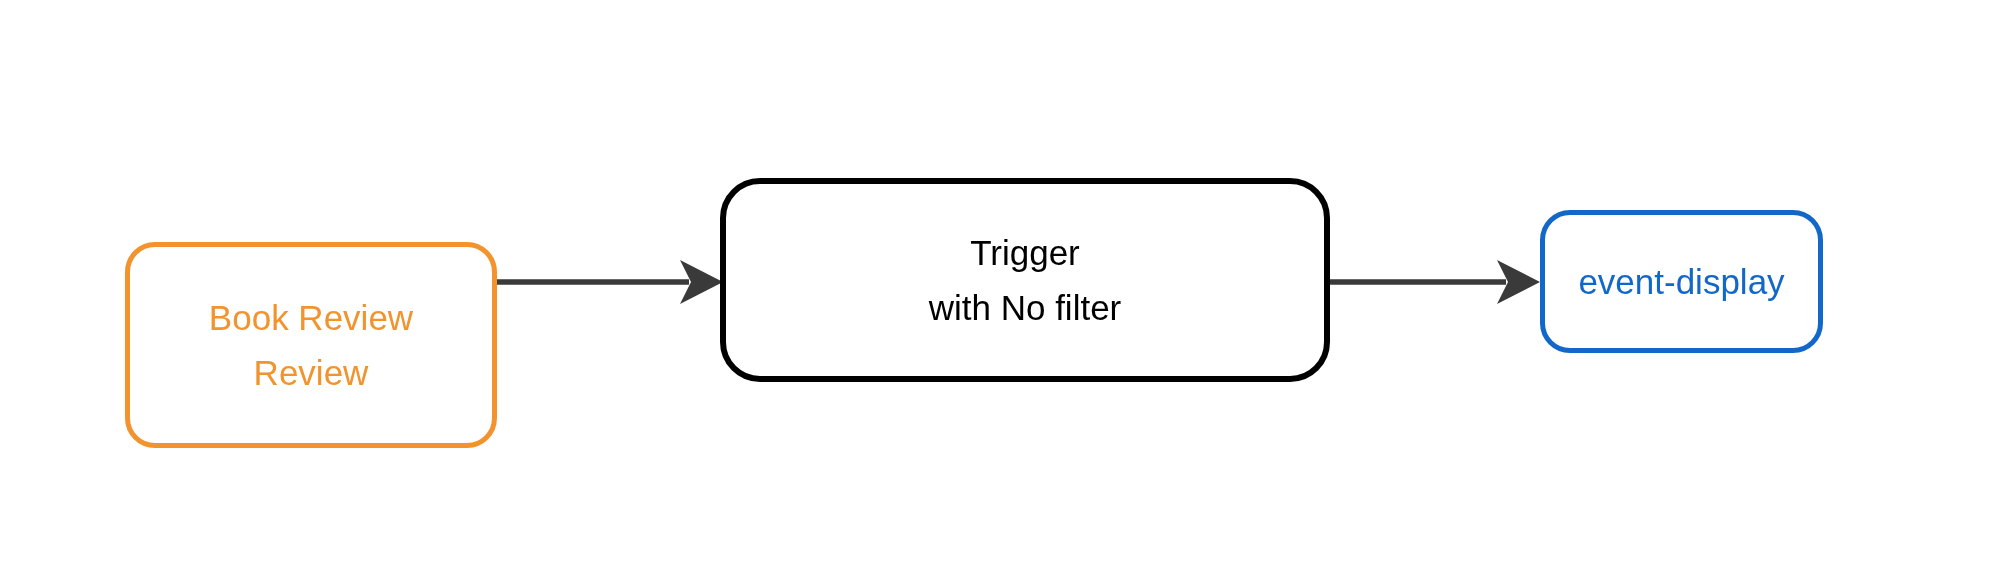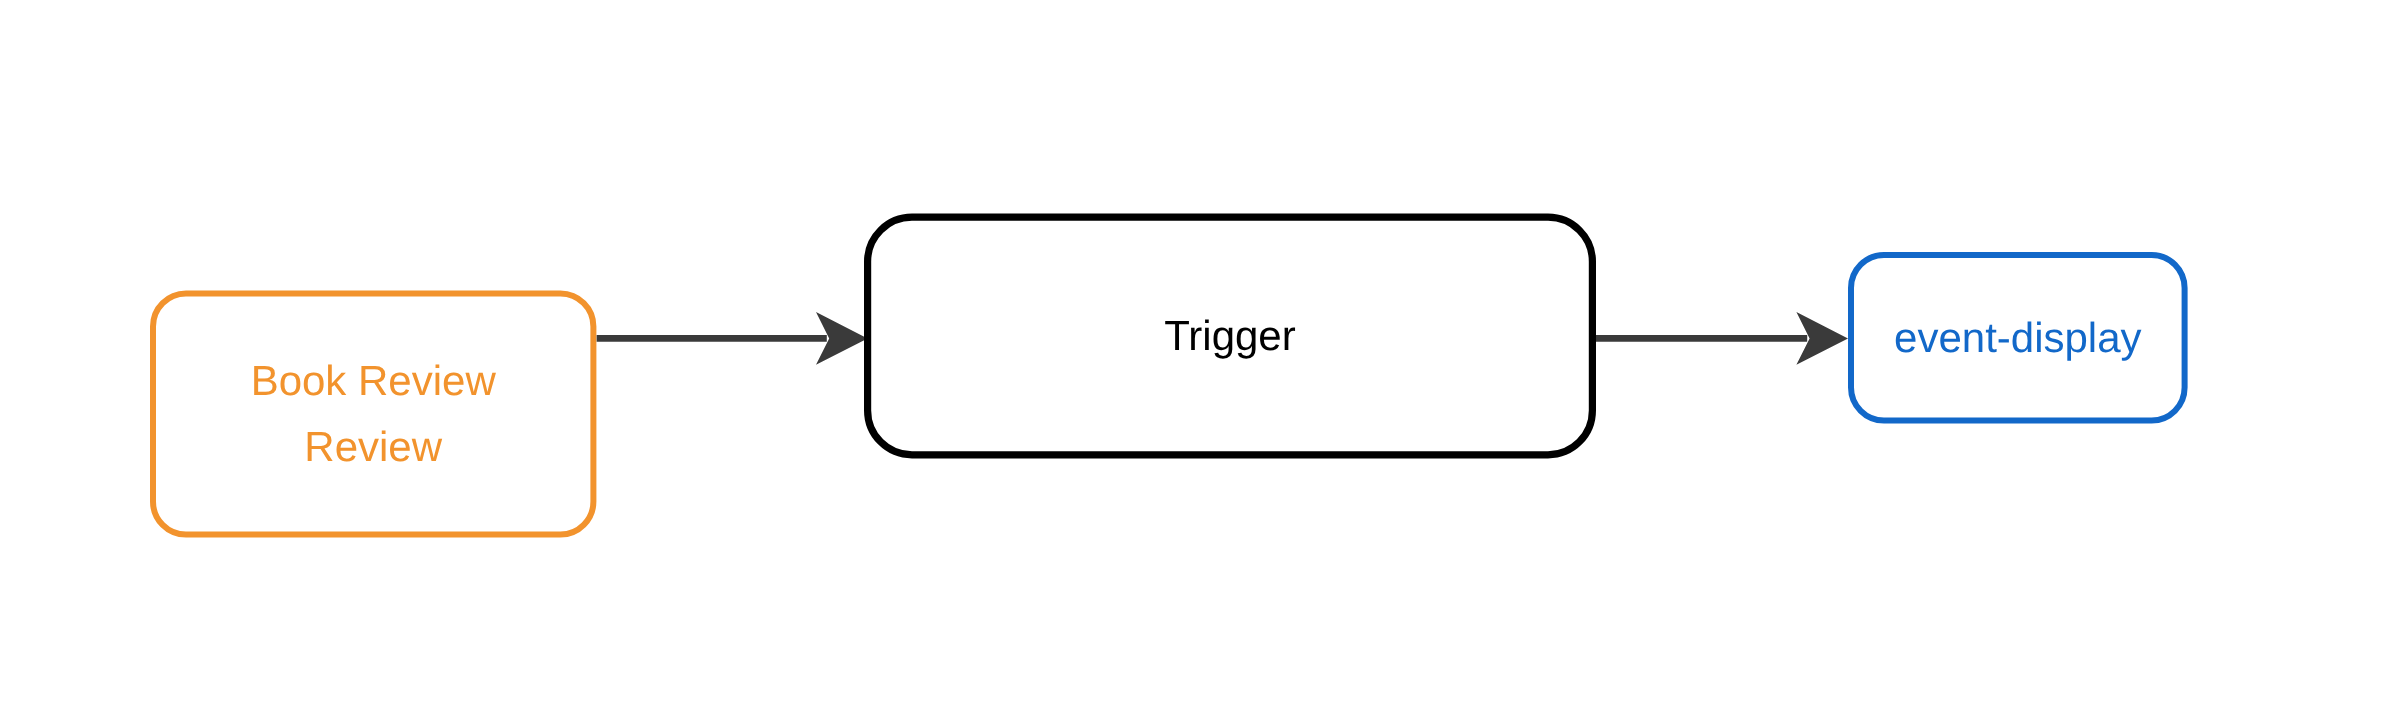--- a/index.html
+++ b/index.html
@@ -82,20 +82,21 @@
     <span class="label-line">Review</span>
   </div>
 
   <svg class="edge edge-1" width="226" height="50" viewBox="0 0 226 50">
     <line x1="0" y1="25" x2="192" y2="25" stroke-width="5.5" stroke="#3a3a3a"></line>
     <polygon points="226,25 183,3 194,25 183,47" fill="#3a3a3a"></polygon>
   </svg>
 
   <div class="node node-trigger" style="--node-color: #000000;">
     <span class="label-line">Trigger</span>
+    <span class="label-line">with No filter</span>
   </div>
 
   <svg class="edge edge-2" width="210" height="50" viewBox="0 0 210 50">
     <line x1="0" y1="25" x2="176" y2="25" stroke-width="5.5" stroke="#3a3a3a"></line>
     <polygon points="210,25 167,3 178,25 167,47" fill="#3a3a3a"></polygon>
   </svg>
 
   <div class="node node-event-display" style="--node-color: #1268c9;">
     <span class="label-line">event-display</span>
   </div>

